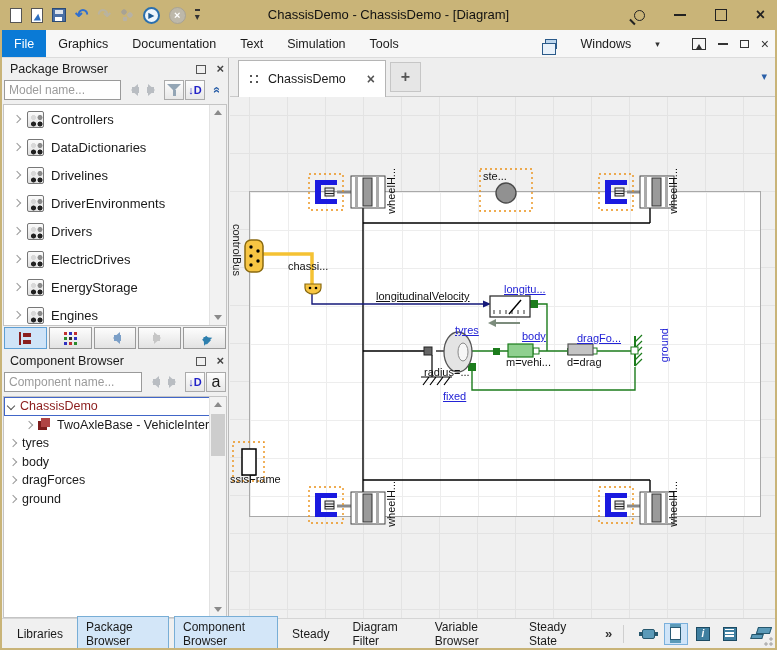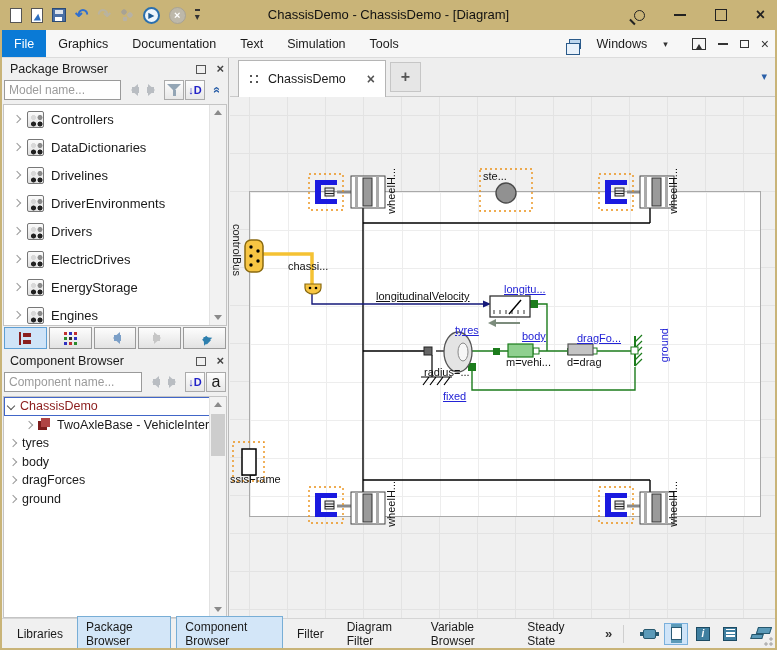--- a/index.html
+++ b/index.html
@@ -32,21 +32,21 @@
   .tb-ctrl{position:absolute;right:10px;top:0;height:30px;display:flex;align-items:center;gap:29px;}
   .i-search{position:relative;width:11px;height:11px;border:1.6px solid #222;border-radius:50%;}
   .i-search::after{content:"";position:absolute;left:-6px;bottom:-3px;width:7px;height:1.8px;background:#222;transform:rotate(45deg);}
   .i-min{width:12px;height:2px;background:#222;}
   .i-max{width:12px;height:12px;border:1.6px solid #222;}
   .i-close{font-size:16px;line-height:14px;color:#222;font-weight:bold;}
   
   .menubar{position:absolute;top:30px;left:0;right:0;height:28px;background:#f7f7f7;border-bottom:1px solid #dcdcdc;display:flex;align-items:stretch;font-size:12.5px;}
   .menu-item{display:flex;align-items:center;padding:0 12px;}
   .menu-item.active{background:#0a7ad6;color:#fff;}
-  .menu-right{margin-left:auto;display:flex;align-items:center;gap:16px;padding-right:6px;}
+  .menu-right{margin-left:auto;display:flex;align-items:center;gap:24px;padding-right:6px;}
   .i-winstack{position:relative;width:12px;height:10px;border:1px solid #2a5a8a;background:#bcd6ee;}
   .i-winstack::before{content:"";position:absolute;left:-4px;top:3px;width:12px;height:10px;border:1px solid #2a5a8a;background:#e8f1fa;}
   .mdi{display:flex;align-items:center;gap:12px;margin-left:8px;}
   .mdi-pin{position:relative;width:14px;height:12px;border:1px solid #333;}
   .mdi-pin::after{content:"";position:absolute;left:3px;top:2px;border:3px solid transparent;border-bottom:5px solid #333;}
   .mdi-min{width:10px;height:2px;background:#333;}
   .mdi-restore{position:relative;width:9px;height:8px;border:1px solid #333;background:#f7f7f7;}
   .mdi-restore::before{content:"";position:absolute;left:2px;top:-4px;width:9px;height:8px;border:1px solid #333;z-index:-1;}
   .mdi-close{font-size:14px;line-height:12px;color:#333;}
   .menu-arrow{font-size:9px;color:#333;}
@@ -505,21 +505,21 @@
         <div class="dlabel dparam vup" style="left:155px;top:384px;">wheelH...</div>
         <div class="dlabel dparam vup" style="left:437px;top:384px;">wheelH...</div>
       </div>
     </div>
   </div>
 
   <div class="statusbar">
     <span class="chip">Libraries</span>
     <span class="chip active">Package Browser</span>
     <span class="chip active">Component Browser</span>
-    <span class="chip">Filter</span>
+    <span class="chip">Steady</span>
     <span class="chip">Diagram Filter</span>
     <span class="chip">Variable Browser</span>
     <span class="chip">Steady State</span>
     <span class="sb-overflow">»</span>
     <span class="sb-sep"></span>
     <span class="view-icons">
       <span class="v-icon">
           <i class="vi-iconview"></i>
         </span>
       <span class="v-icon active">

